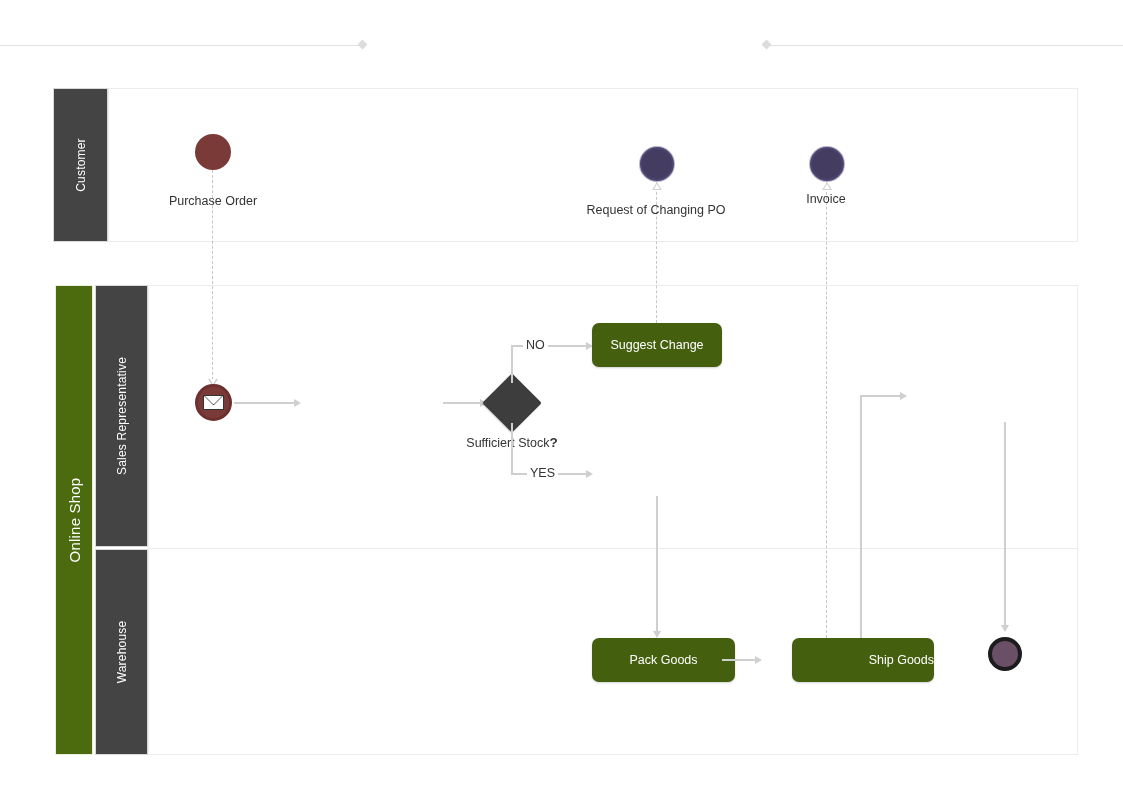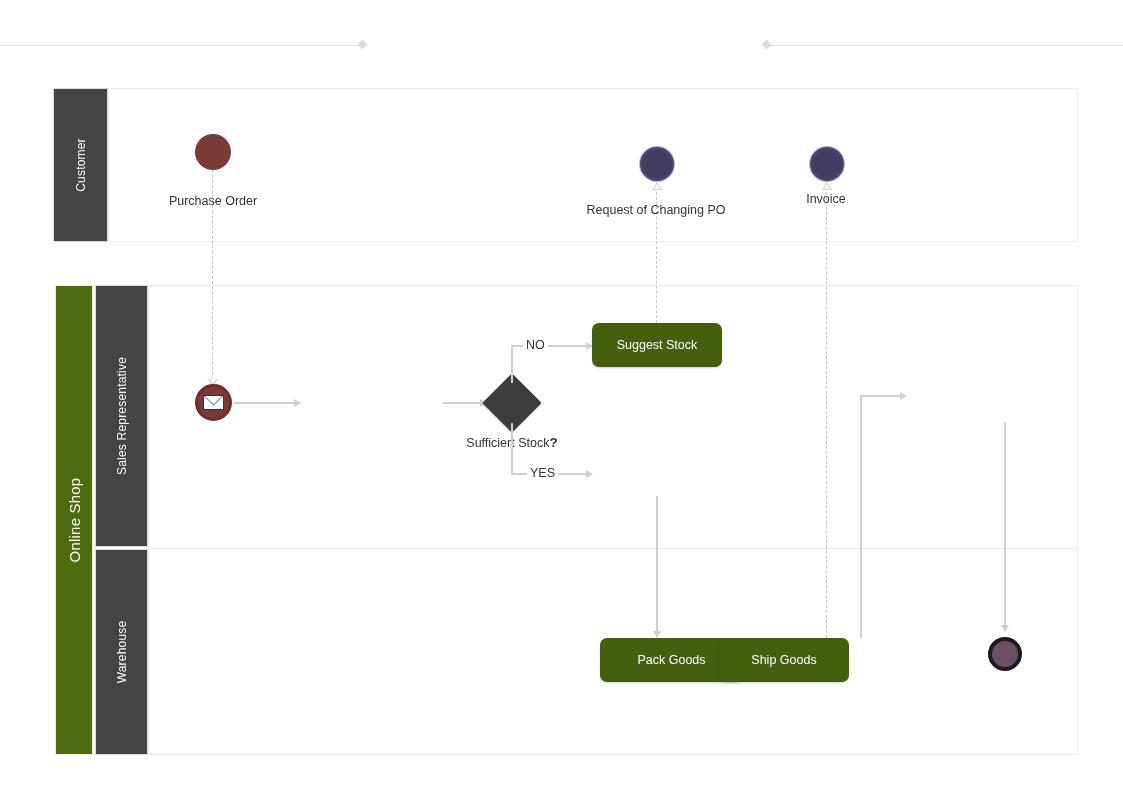--- a/index.html
+++ b/index.html
@@ -164,35 +164,35 @@
   <div class="seq-h" style="left:511px;top:345px;width:75px;"></div>
   <div class="arrow-r" style="left:586px;top:341.5px;"></div>
   <div class="dlabel" style="left:523px;top:338px;background:#ffffff;padding:0 3px;">NO</div>
 
   <div class="seq-v" style="left:511px;top:423px;height:51px;"></div>
   <div class="seq-h" style="left:511px;top:473px;width:75px;"></div>
   <div class="arrow-r" style="left:586px;top:469.5px;"></div>
   <div class="dlabel" style="left:527px;top:466px;background:#ffffff;padding:0 3px;">YES</div>
 
   <div class="task" style="left:592px;top:323px;width:130px;height:44px;">
-    <span>Suggest Stock</span>
+    <span>Suggest Change</span>
   </div>
 
 
   <div class="seq-v" style="left:656px;top:496px;height:135px;"></div>
   <div class="arrow-d" style="left:652.8px;top:631px;"></div>
 
-  <div class="task" style="left:592px;top:638px;width:143px;height:44px;margin-left:8px;">
+  <div class="task" style="left:592px;top:638px;width:143px;height:44px;">
     <span>Pack Goods</span>
   </div>
 
   <div class="seq-h" style="left:722px;top:659px;width:33px;"></div>
   <div class="arrow-r" style="left:755px;top:655.5px;"></div>
 
-  <div class="task" style="left:719px;top:638px;width:130px;height:44px;">
+  <div class="task" style="left:792px;top:638px;width:142px;height:44px;justify-content:flex-end;">
     <span>Ship Goods</span>
   </div>
 
   <div class="seq-v" style="left:860px;top:395px;height:243px;"></div>
   <div class="seq-h" style="left:860px;top:395px;width:40px;"></div>
   <div class="arrow-r" style="left:900px;top:391.5px;"></div>
 
 
   <div class="seq-v" style="left:1004px;top:422px;height:203px;"></div>
   <div class="arrow-d" style="left:1000.8px;top:625px;"></div>

